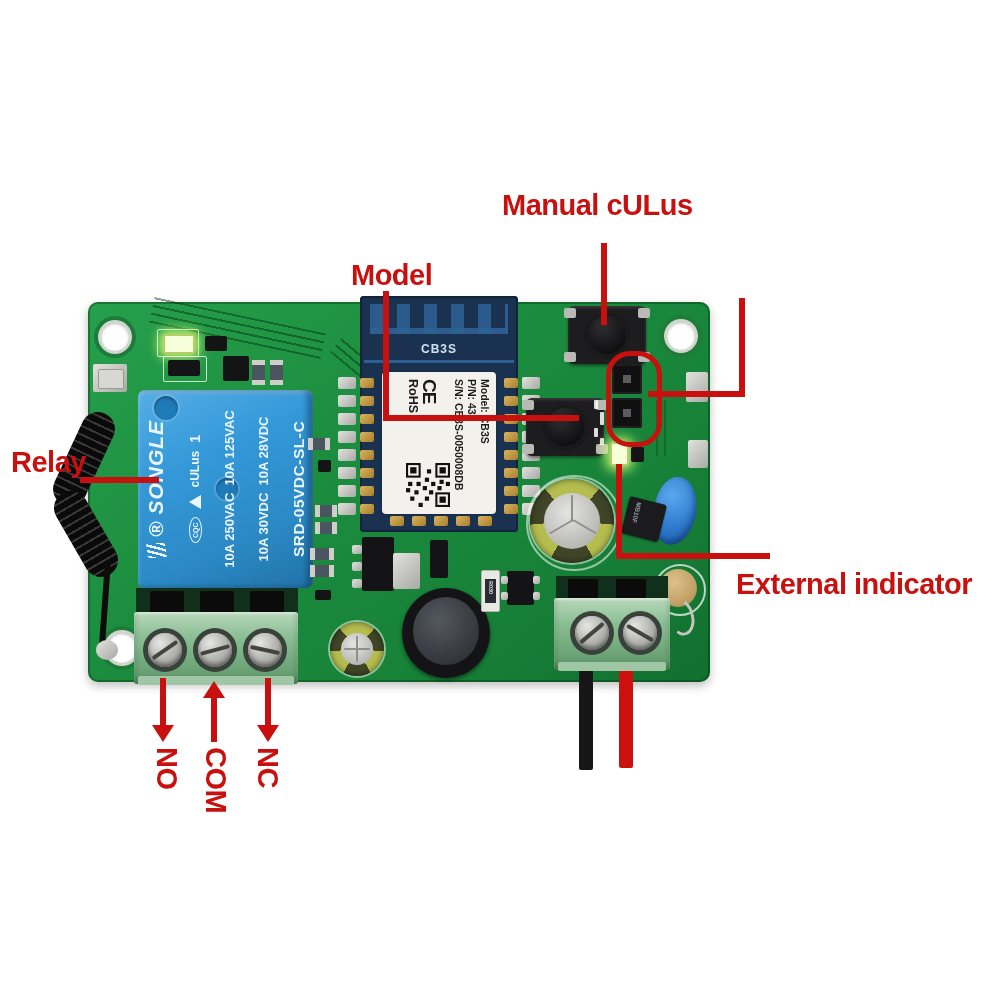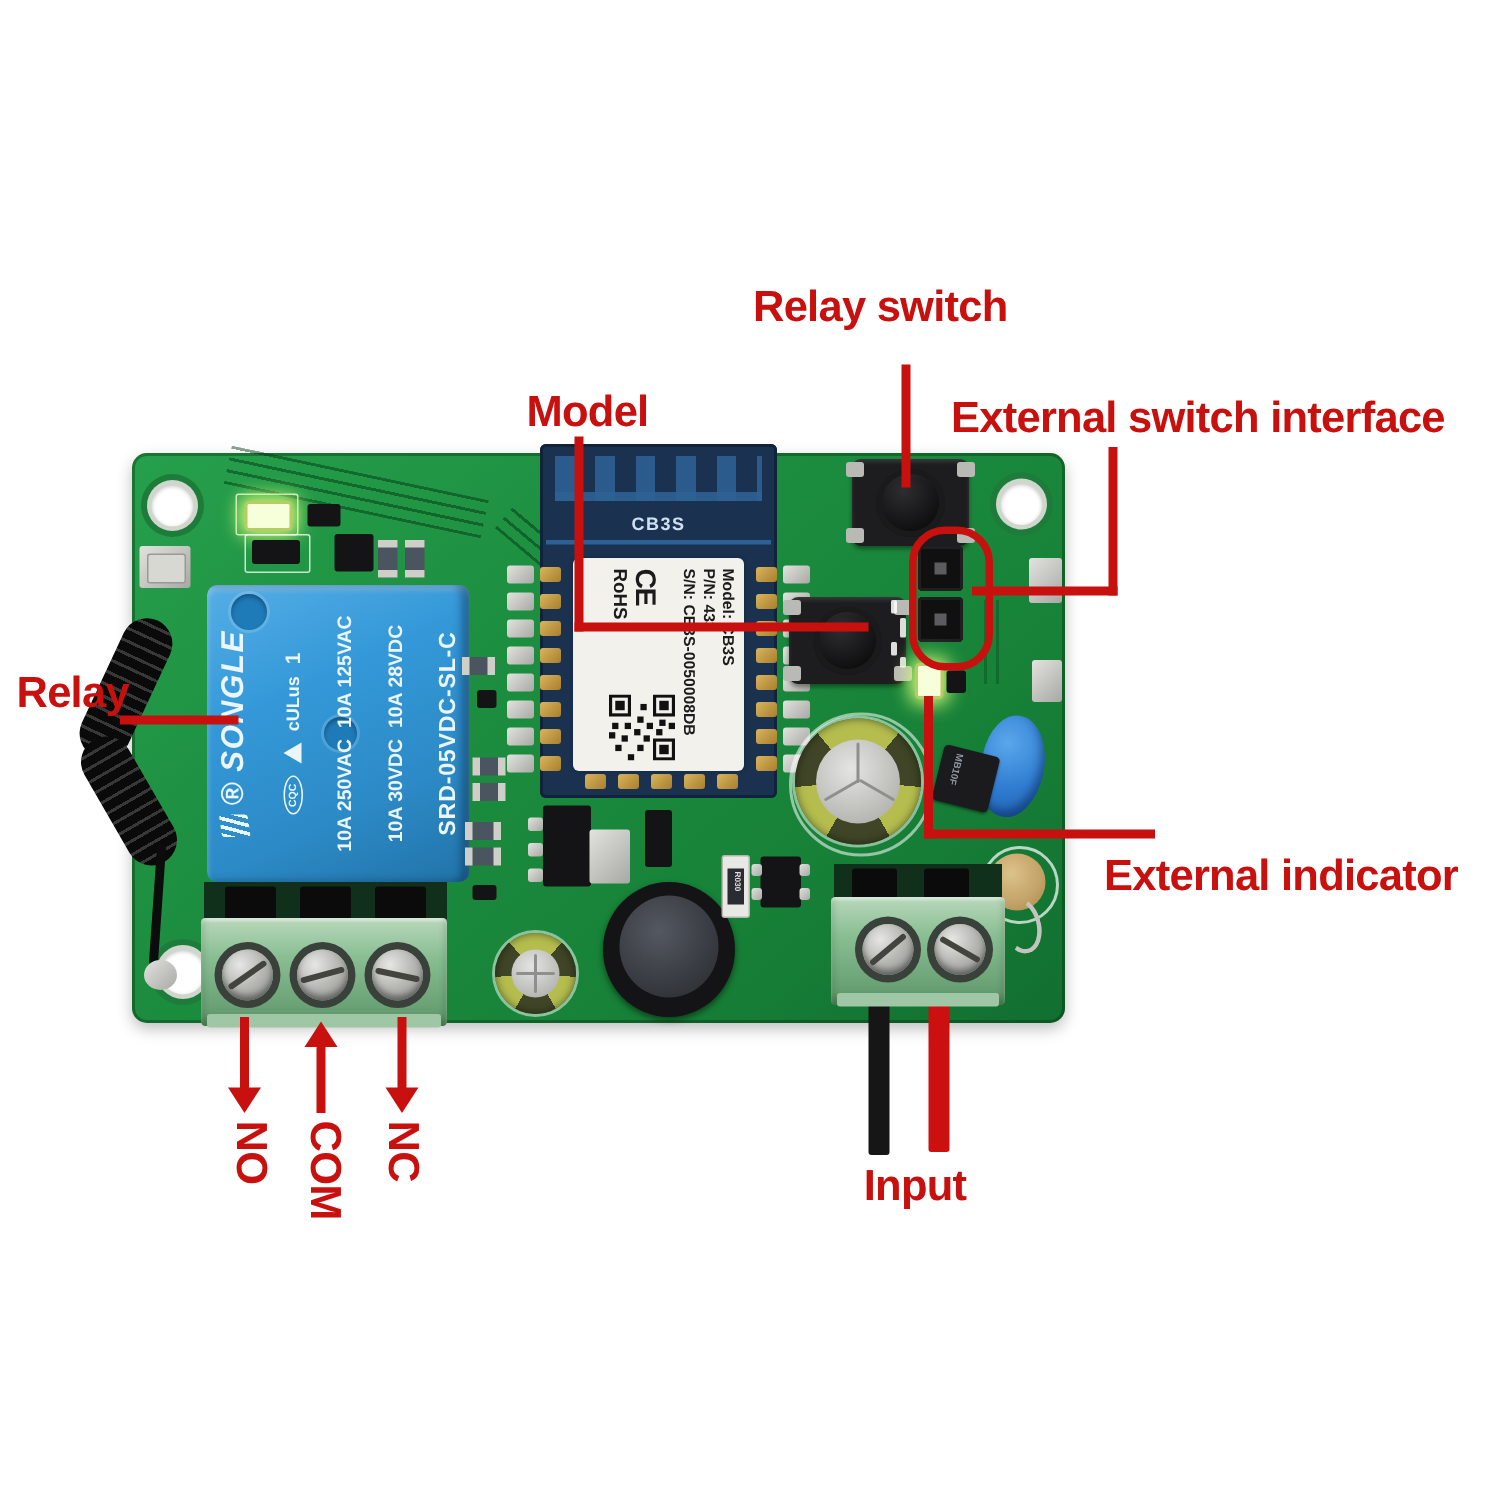--- a/index.html
+++ b/index.html
@@ -356,23 +356,21 @@
   <div class="rline" style="left:616px;top:464px;width:6px;height:95px;"></div>
   <div class="rline" style="left:616px;top:553px;width:154px;height:6px;"></div>
 
   <div class="rline" style="left:160px;top:678px;width:6px;height:48px;"></div>
   <div class="arrow-down" style="left:152px;top:725px;"></div>
   <div class="arrow-up" style="left:203px;top:681px;"></div>
   <div class="rline" style="left:211px;top:696px;width:6px;height:46px;"></div>
   <div class="rline" style="left:265px;top:678px;width:6px;height:48px;"></div>
   <div class="arrow-down" style="left:257px;top:725px;"></div>
 
-  <div class="ann" style="left:502px;top:190px;">Relay switch</div>
+  <div class="ann" style="left:502px;top:190px;">Manual cULus</div>
   <div class="ann" style="left:351px;top:260px;">Model</div>
-  <div class="ann" style="left:634px;top:264px;">External switch interface</div>
   <div class="ann" style="left:11px;top:447px;">Relay</div>
   <div class="ann" style="left:736px;top:569px;">External indicator</div>
   <div class="ann vann" style="left:182px;top:747px;">NO</div>
   <div class="ann vann" style="left:231px;top:747px;">COM</div>
   <div class="ann vann" style="left:283px;top:747px;">NC</div>
-  <div class="ann" style="left:510px;top:776px;width:200px;text-align:center;">Input</div>
 
 </div>
 
 </body></html>

